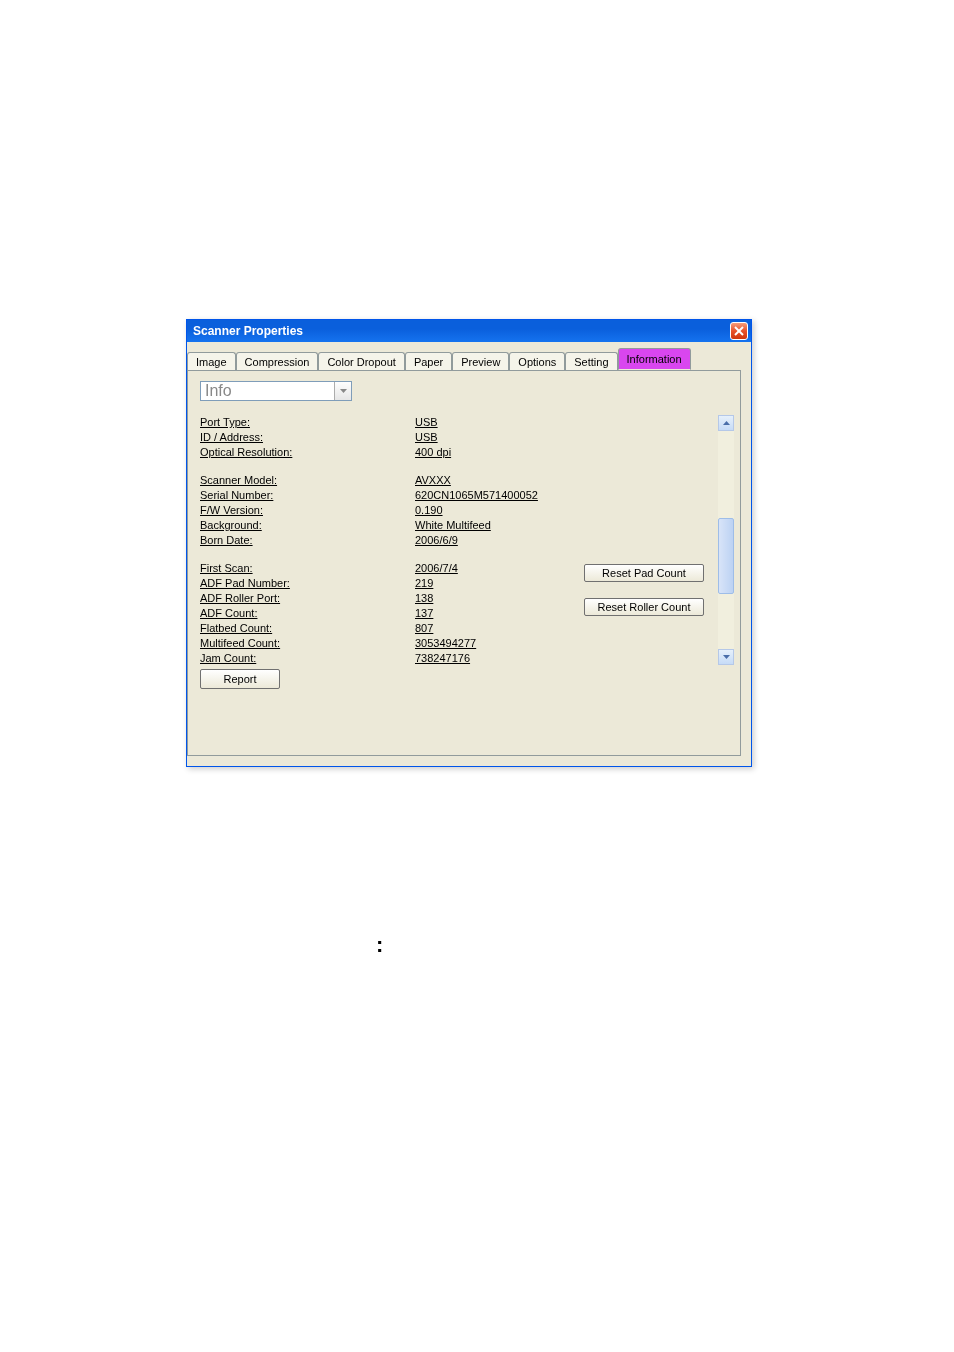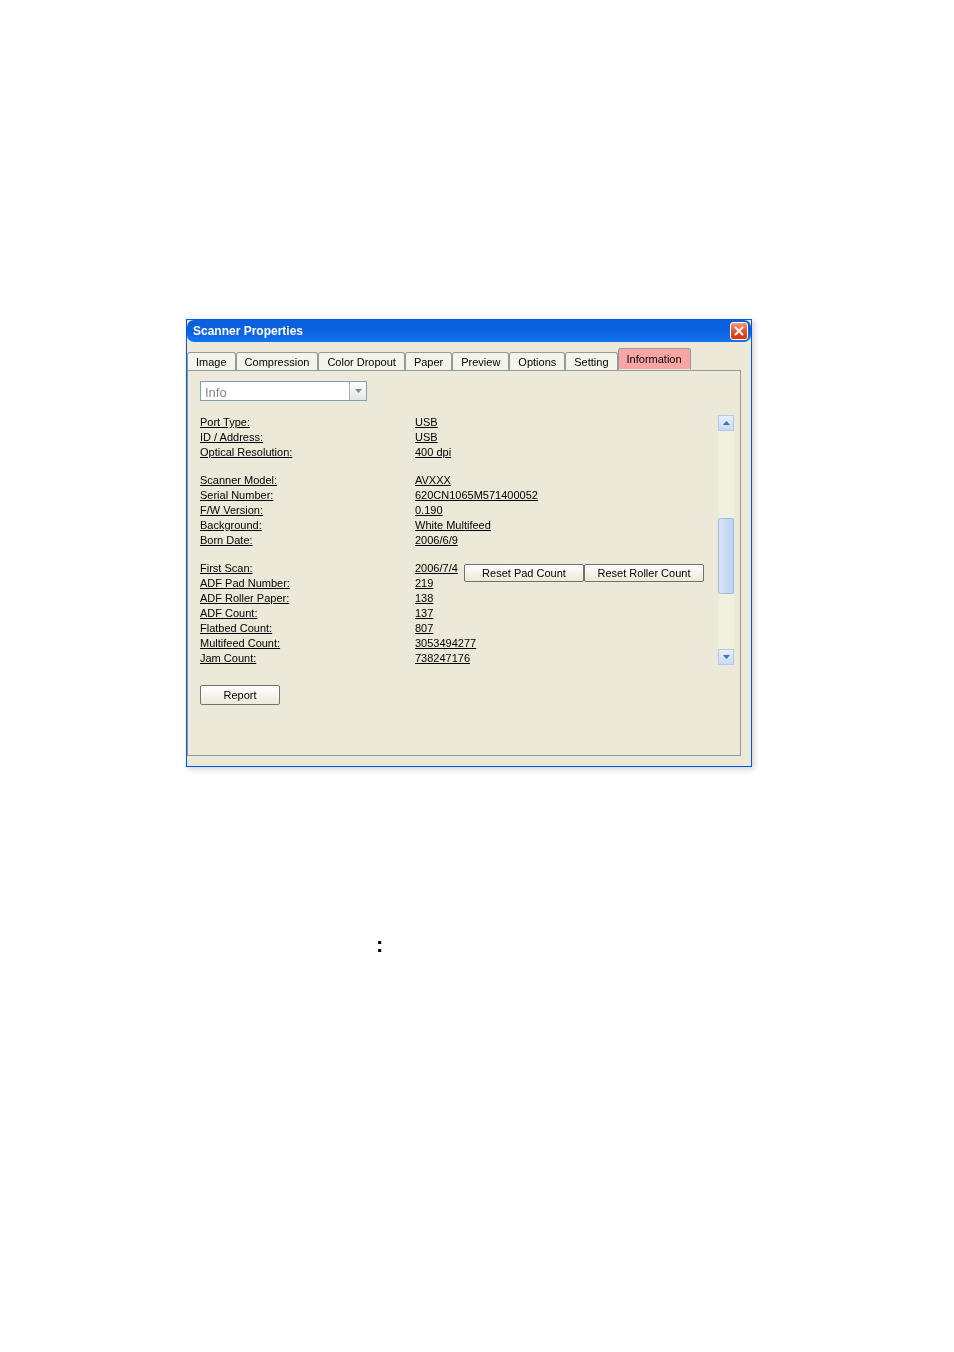--- a/index.html
+++ b/index.html
@@ -24,21 +24,20 @@
   .titlebar {
     height: 22px;
     background: linear-gradient(to bottom, #0a5fdc 0%, #0a5fdc 40%, #1573ef 100%);
     display: flex;
     align-items: center;
     justify-content: space-between;
     padding: 0 3px 0 6px;
     color: #fff;
     font-weight: bold;
     font-size: 12px;
-    border-radius: 7px;
   }
   .titlebar .title-text {
     font-weight: bold;
   }
   .close-btn {
     width: 18px;
     height: 18px;
     background: linear-gradient(to bottom, #f89e7b 0%, #e8512a 50%, #d0360e 100%);
     border: 1px solid #ffffff;
     border-radius: 3px;
@@ -75,44 +74,44 @@
     top: 1px;
     border-top-left-radius: 3px;
     border-top-right-radius: 3px;
     cursor: pointer;
     white-space: nowrap;
   }
   .tab.inactive {
     background: #F5F4EA;
   }
   .tab.active {
-    background: #fca5a5;
+    background: #d946ef;
     border-bottom: 1px solid #ECE9D8;
     z-index: 2;
     padding-top: 4px;
     padding-bottom: 4px;
     top: 0;
   }
   .tabpanel {
     border: 1px solid #919B9C;
     background: #ECE9D8;
     padding: 10px 12px 14px 12px;
     min-height: 360px;
     position: relative;
   }
   .info-select {
-    width: 167px;
+    width: 152px;
     height: 20px;
     border: 1px solid #7F9DB9;
     background: #fff;
     display: flex;
     align-items: flex-end;
     justify-content: space-between;
     color: #888;
-    font-size: 13px;
+    font-size: 16px;
     padding-left: 4px;
     box-sizing: border-box;
     margin-bottom: 14px;
   }
   .info-select .dd-btn {
     width: 16px;
     height: 18px;
     border-left: 1px solid #acacac;
     background: linear-gradient(to bottom,#fefefe,#e6e6e6);
     display: flex;
@@ -190,26 +189,26 @@
     cursor:pointer;
     border-radius:2px;
     box-sizing:border-box;
     white-space:nowrap;
   }
   .reset-btns {
     position:absolute;
     right: 36px;
     top: 193px;
     display:flex;
-    flex-direction:row;
-    gap:0px;
+    flex-direction:column;
+    gap:16px;
   }
   .reset-btns .action-btn { min-width:120px; height:18px; line-height:16px; font-size:11px;}
   .report-row {
-    margin-top: 20px;
+    margin-top: 4px;
   }
   .bottom-row {
     display:flex;
     justify-content: space-between;
     margin-top: 22px;
     padding: 0 4px;
   }
   .caption-colon {
     position:absolute;
     left: 376px;
@@ -277,21 +276,21 @@
           <div class="val">White Multifeed</div>
           <div class="lab">Born Date:</div>
           <div class="val">2006/6/9</div>
 
           <div class="group-gap"></div>
 
           <div class="lab">First Scan:</div>
           <div class="val">2006/7/4</div>
           <div class="lab">ADF Pad Number:</div>
           <div class="val">219</div>
-          <div class="lab">ADF Roller Paper:</div>
+          <div class="lab">ADF Roller Port:</div>
           <div class="val">138</div>
           <div class="lab">ADF Count:</div>
           <div class="val">137</div>
           <div class="lab">Flatbed Count:</div>
           <div class="val">807</div>
           <div class="lab">Multifeed Count:</div>
           <div class="val">3053494277</div>
           <div class="lab">Jam Count:</div>
           <div class="val">738247176</div>
         </div>

